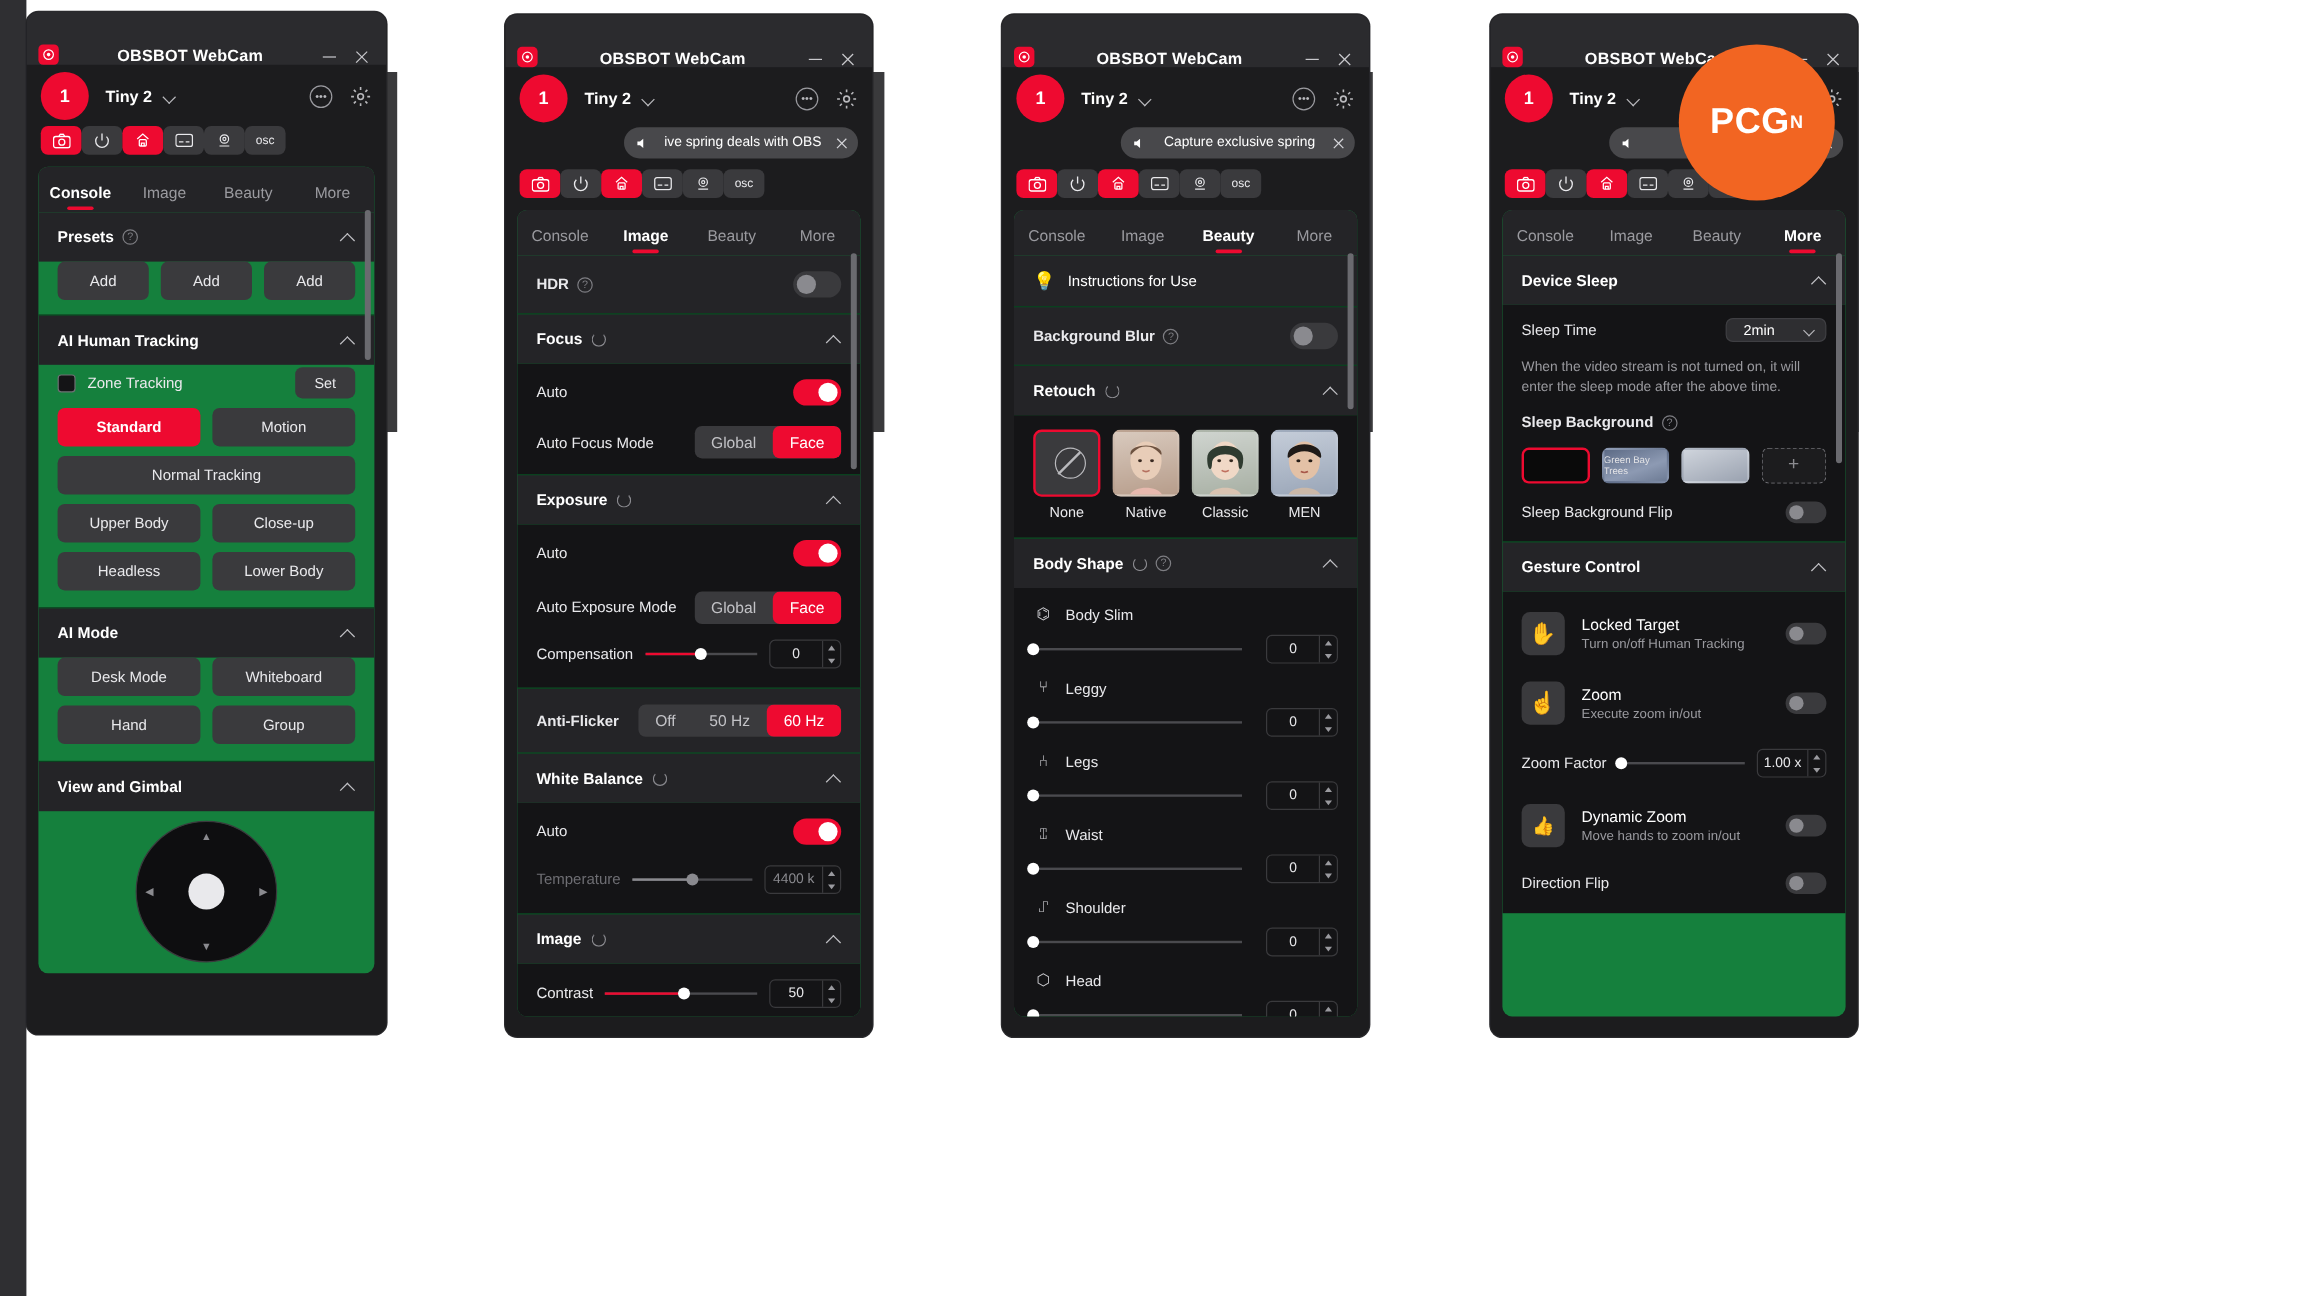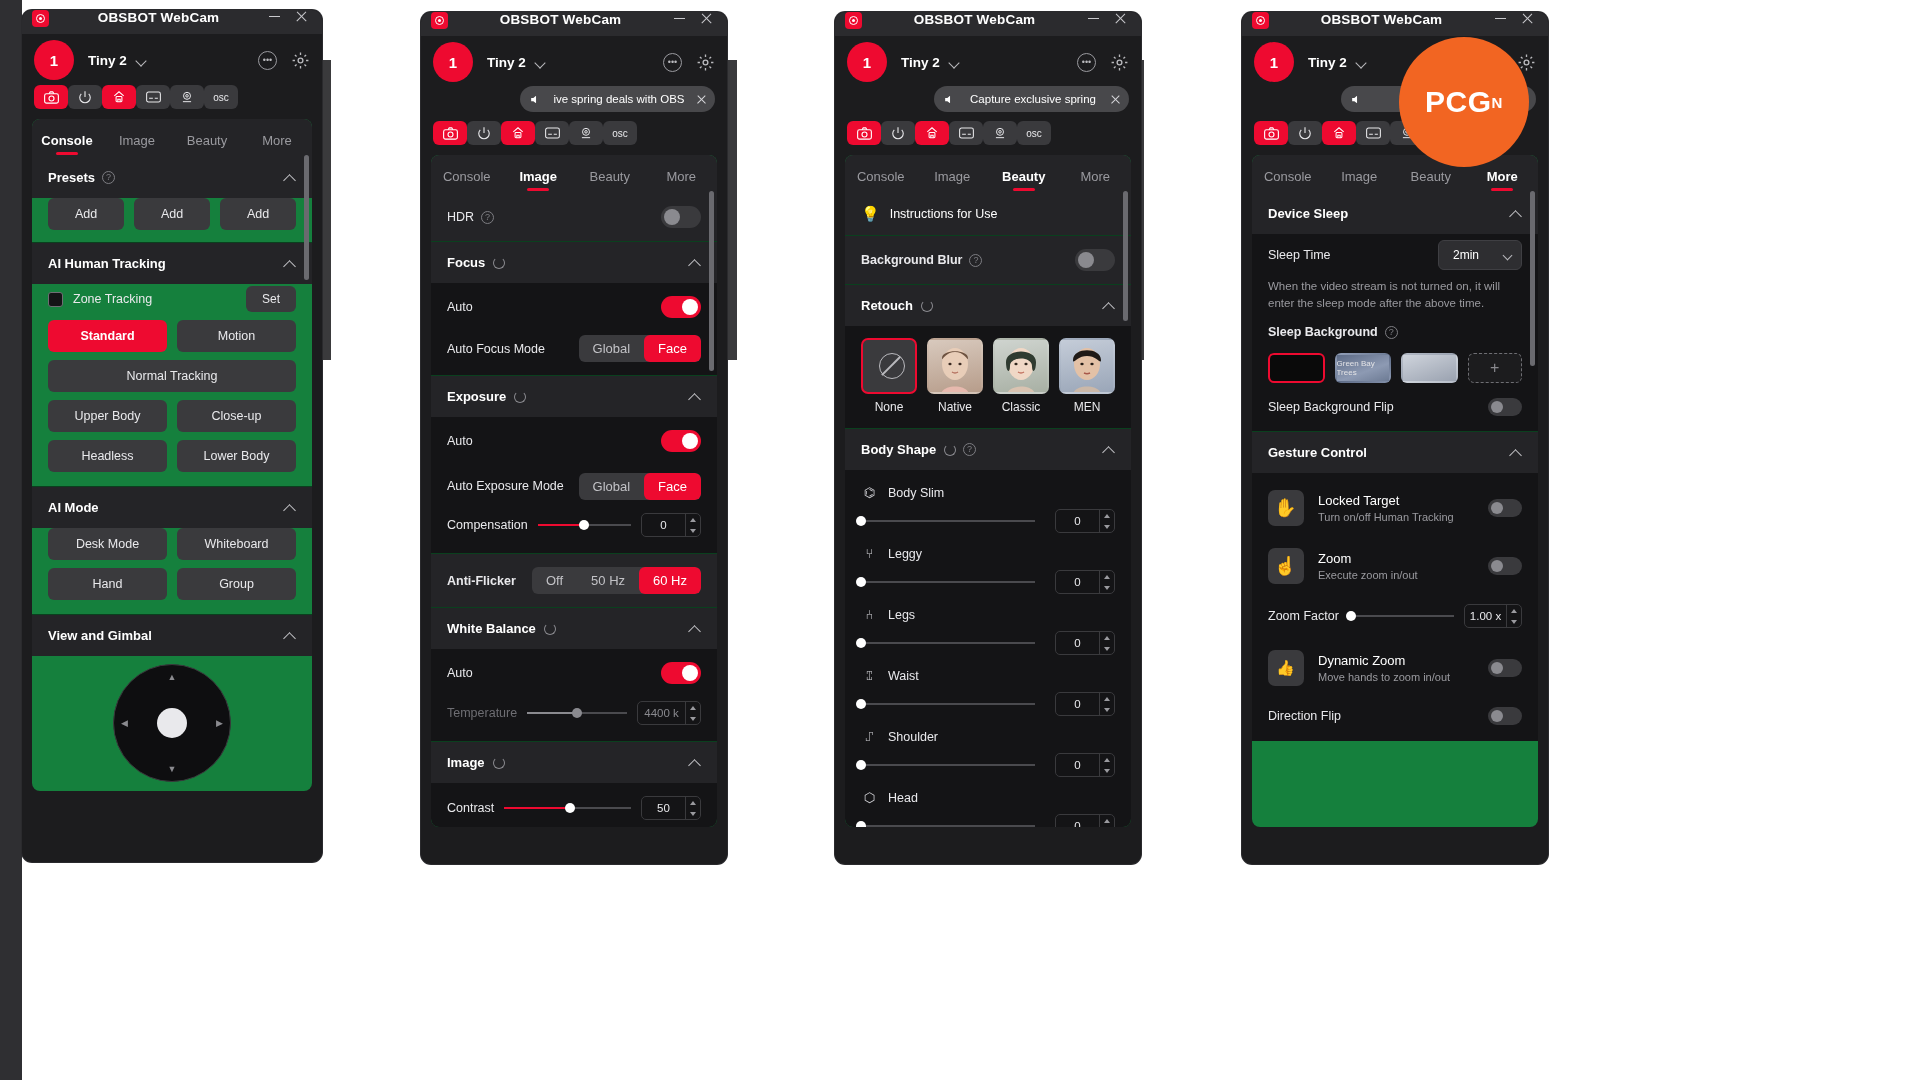--- a/index.html
+++ b/index.html
@@ -17,23 +17,23 @@
     background: #1c1c1e;
     border-radius: 10px;
     overflow: hidden;
     color: #e9e9ec;
     box-shadow: 0 0 0 1px #2a2a2d;
   }
 
   
   .titlebar {
     position: relative;
-    height: 24px;
+    height: 44px;
     background: #2b2b2e;
-    display: flex; align-items: flex-start;
+    display: flex; align-items: flex-end;
     padding: 0 10px;
   }
   .app-logo {
     width: 17px; height: 17px; border-radius: 4px;
     background: #ee0a30;
     display: flex; align-items: center; justify-content: center;
     flex: 0 0 auto;
   }
   .app-logo .ring {
     width: 9px; height: 9px; border-radius: 50%;
@@ -250,21 +250,21 @@
     flex:1; display:flex; align-items:center; justify-content:center; cursor:pointer;
   }
   .spin .arrows .a i {
     display:block; width:0; height:0; border-left: 3px solid transparent; border-right: 3px solid transparent;
   }
   .spin .arrows .a.up i { border-bottom: 4px solid #9a9a9f; }
   .spin .arrows .a.dn i { border-top: 4px solid #9a9a9f; }
 
   
   .sel {
-    height: 30px; border-radius: 6px; background:#2e2e31;
+    height: 20px; border-radius: 6px; background:#2e2e31;
     border: 1px solid #3f3f43;
     display:flex; align-items:center; gap:8px;
     padding: 0 8px 0 14px; cursor:pointer; flex:0 0 auto;
   }
   .sel .v { font-size: 12px; color:#ffffff; }
   .sel .cv { width: 9px; height: 6px; position:relative; }
   .sel .cv::before {
     content:""; position:absolute; left:0; top:0; width:6px; height:6px;
     border-right:1.4px solid #b9b9bd; border-bottom:1.4px solid #b9b9bd;
     transform: rotate(45deg);
@@ -620,21 +620,21 @@
 
     <div class="card" style="height:672px;">
       <div class="tabs">
         <div class="tab">Console</div>
         <div class="tab active">Image</div>
         <div class="tab">Beauty</div>
         <div class="tab">More</div>
       </div>
 
       <div class="row" style="background:#242427;min-height:40px;">
-        <span style="font-weight:normal;">HDR</span>
+        <span style="font-weight:bold;">HDR</span>
         <div class="help">?</div>
         <div class="sp"></div>
         <div class="toggle">
             <div class="knob"></div>
           </div>
       </div>
       <div class="divider"></div>
 
       <div class="sec-head">
         <span>Focus</span>

